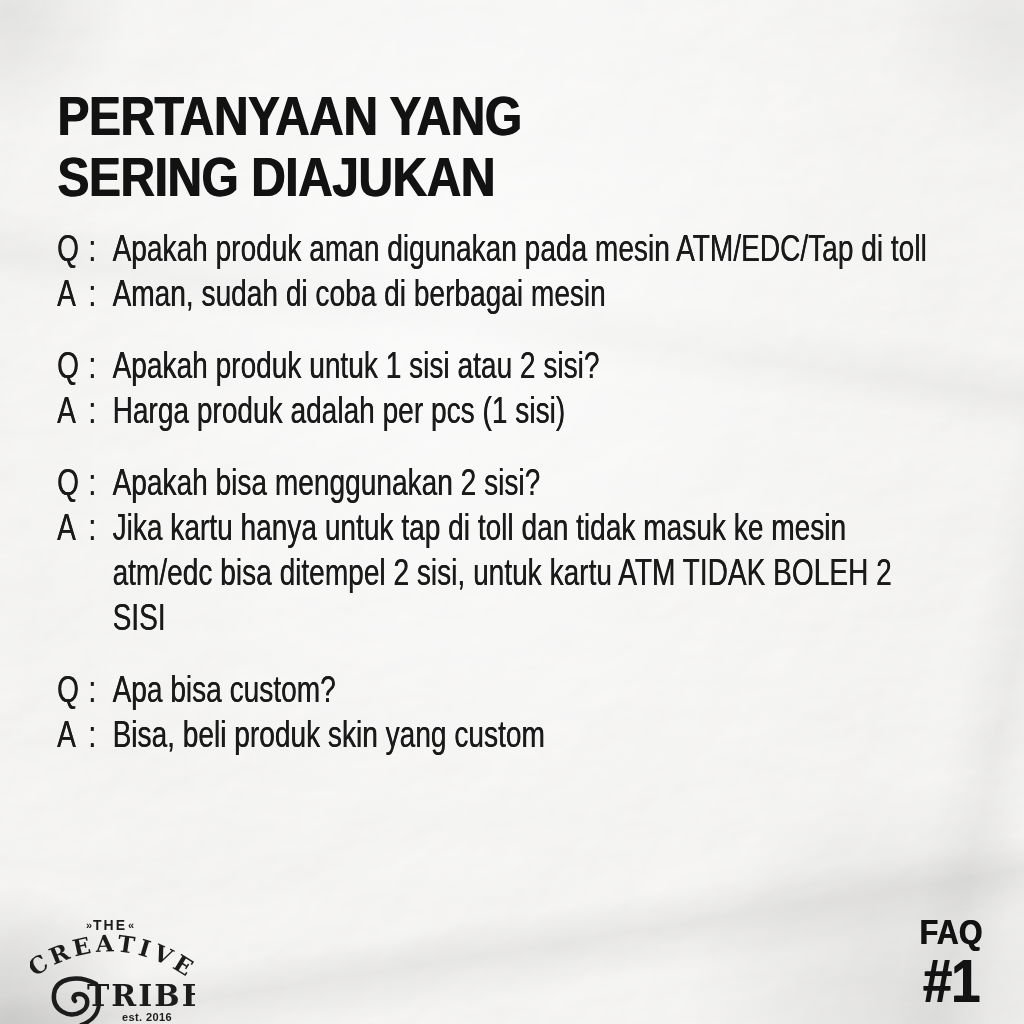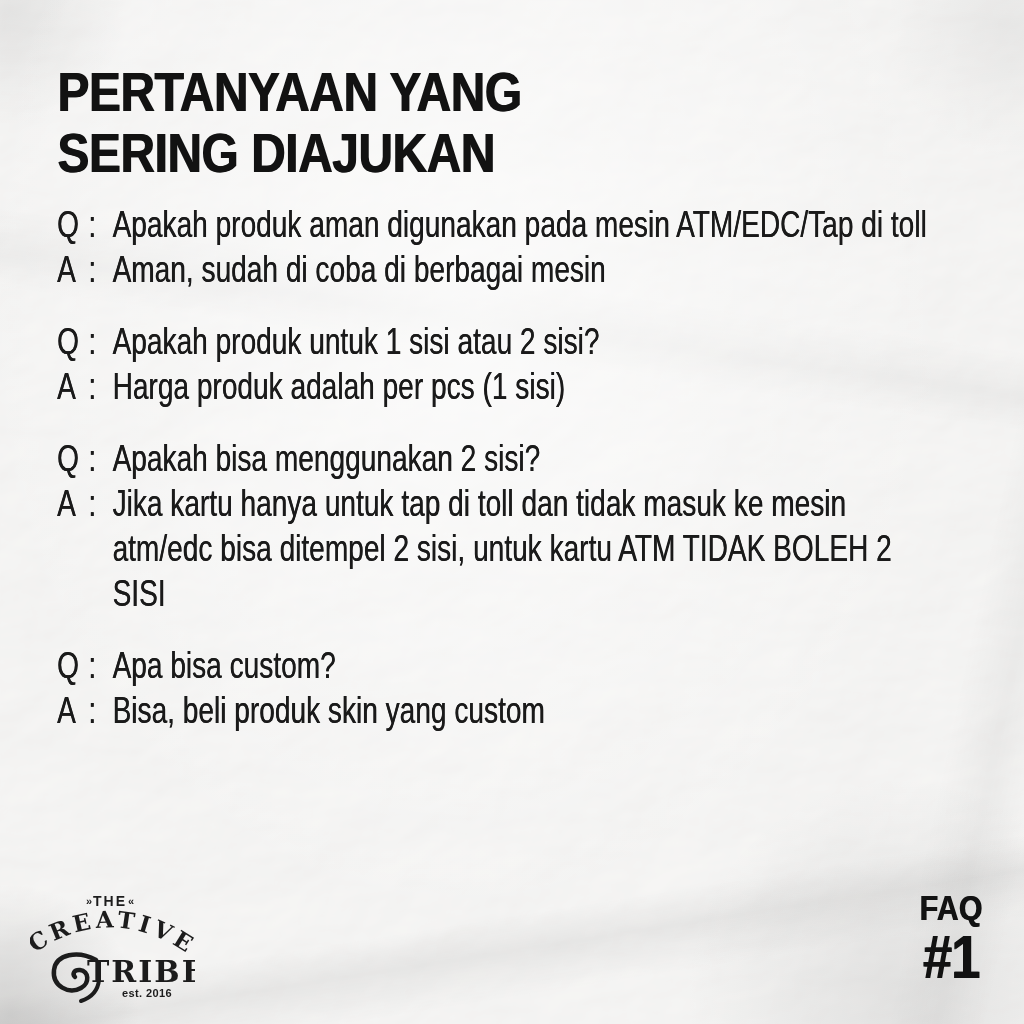--- a/index.html
+++ b/index.html
@@ -21,21 +21,21 @@
       radial-gradient(ellipse at 45% 30%, rgba(255,255,255,0.65), rgba(255,255,255,0) 62%),
       radial-gradient(circle at 1% 99%, rgba(70,70,70,0.20), rgba(70,70,70,0) 9%),
       radial-gradient(circle at 88% 97%, rgba(110,110,110,0.14), rgba(110,110,110,0) 16%),
       radial-gradient(circle at 1% 1%, rgba(110,110,110,0.12), rgba(110,110,110,0) 8%),
       radial-gradient(circle at 99% 3%, rgba(120,120,120,0.10), rgba(120,120,120,0) 9%),
       linear-gradient(171deg, rgba(0,0,0,0) 84%, rgba(0,0,0,0.055) 87%, rgba(0,0,0,0) 91%),
       linear-gradient(102deg, rgba(0,0,0,0) 89%, rgba(0,0,0,0.04) 93%, rgba(0,0,0,0) 97%),
       linear-gradient(8deg,  rgba(0,0,0,0) 63%, rgba(0,0,0,0.035) 66%, rgba(0,0,0,0) 70%);
   }
 
-  .content { position: absolute; inset: 0; z-index: 2; }
+  .content { position: absolute; inset: 0; z-index: 2; margin-top: 24px; }
 
   
   .title {
     position: absolute; left: 57px; top: 62px;
     font-size: 55px; line-height: 61px; font-weight: 700;
     letter-spacing: -0.5px; white-space: nowrap;
     transform: scaleX(0.87); transform-origin: 0 0;
     text-shadow: 1.2px 0 0 currentColor;
     color: #121212;
   }

